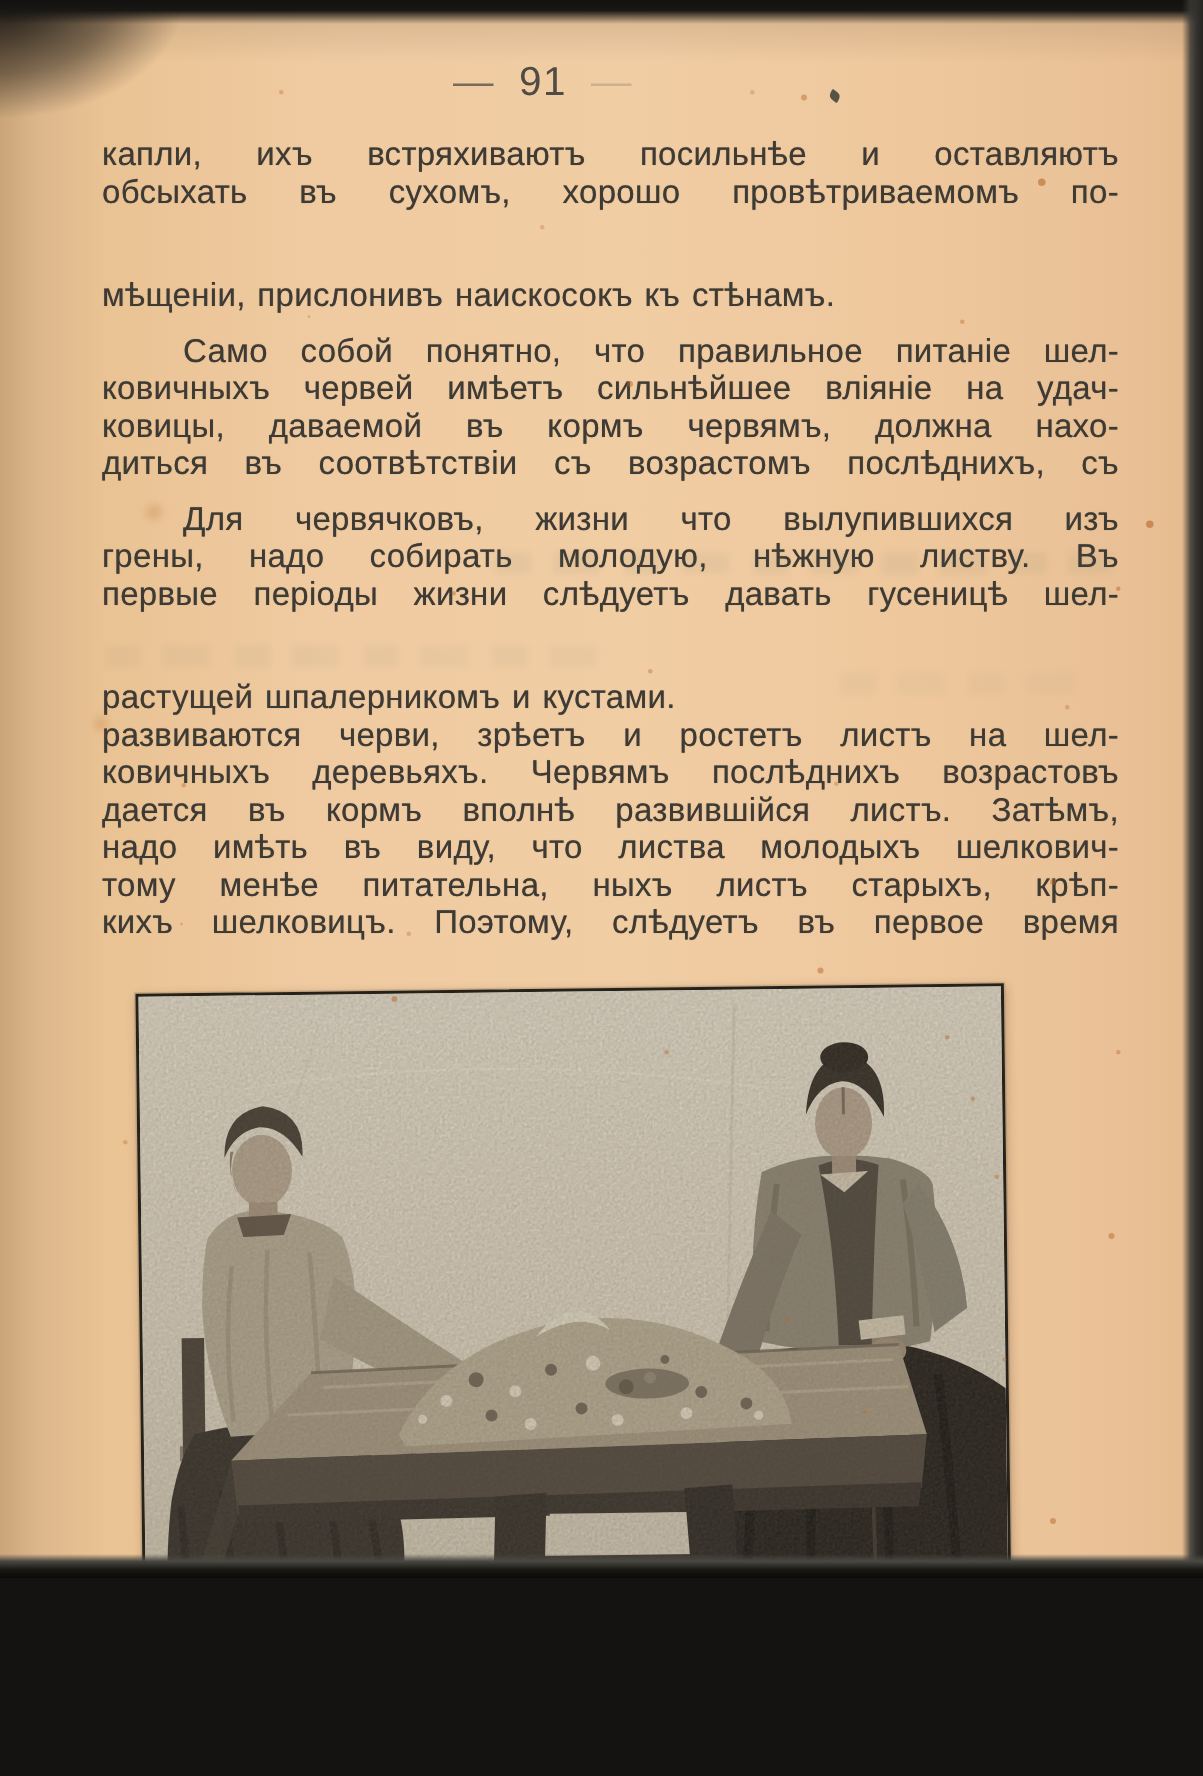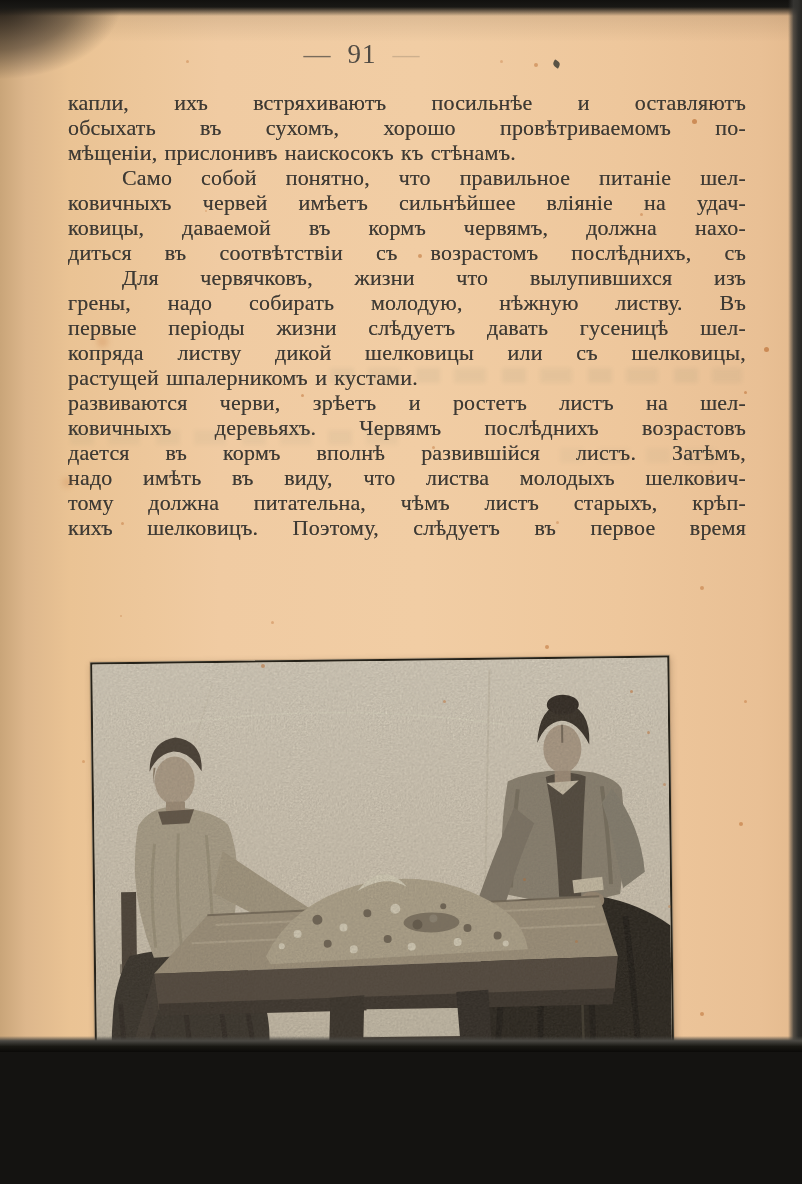--- a/index.html
+++ b/index.html
@@ -1,17 +1,17 @@
 <!DOCTYPE html>
 <html style="--ink: #3e3a34;"><head>
 <meta charset="utf-8">
 <style>
   html,body{margin:0;padding:0;background:#141311;}
   .scan{position:relative;width:802px;height:1052px;overflow:hidden;
-        font-family:Liberation Serif, serif;}
+        font-family:Liberation Sans, sans-serif;}
   .paper{position:absolute;inset:0;
     background:
       linear-gradient(180deg, rgba(60,44,28,.18) 0, rgba(60,44,28,0) 42px),
       linear-gradient(180deg, rgba(0,0,0,0) 1100px, rgba(70,50,30,.16) 1184px),
       linear-gradient(90deg, #c9a579 0, #ddb78c 26px, #eac394 70px, #f0cba2 220px,
                       #f1cda4 420px, #eec79c 620px, #e9c095 760px, #e4ba8e 802px);}
   .corner-tl{position:absolute;left:0;top:0;width:170px;height:110px;pointer-events:none;
     background:radial-gradient(ellipse 170px 110px at 0 0, rgba(16,14,12,.92), rgba(16,14,12,.45) 45%, rgba(16,14,12,0) 72%);}
   .strip-top{position:absolute;top:0;left:0;right:0;height:16px;
     background:linear-gradient(180deg,#12110f 0,#191815 7px, rgba(25,24,21,0) 16px);}
@@ -25,22 +25,22 @@
   .page-head .dash{opacity:.75;margin-right:16px;}
   .page-head .dash.ghosted{opacity:.22;margin-left:16px;}
   .speck{position:absolute;left:553px;top:61px;width:7px;height:6px;background:#403e35;
     border-radius:1px 3px 1px 3px;transform:rotate(38deg) skewX(12deg);opacity:.85;}
 
   .text-block{position:absolute;left:68px;top:90px;width:678px;
     font-size:22px;line-height:25px;color:var(--ink,#3e3a34);
     letter-spacing:.2px;word-spacing:1.5px;
     text-shadow:0 0 .5px rgba(62,58,52,.65);}
   .line{text-align:justify;text-align-last:justify;text-justify:inter-word;height:25px;}
-  .line.end{text-align-last:left;}
-  .line.indent{text-indent:54px;}
+  .line.end{text-align-last:left;margin-top:44px;}
+  .line.indent{text-indent:54px;margin-top:12px;}
 
   .photo{position:absolute;left:93px;top:659px;width:575px;height:448px;
     border:2px solid #262219;background:#d9d0bd;transform:rotate(-.7deg);
     box-shadow:0 0 0 1px rgba(100,78,52,.18), 1px 2px 7px rgba(60,40,20,.28);}
   .photo svg{display:block;}
 
   .fig-cap{position:absolute;left:0;width:784px;text-align:center;color:#5c5344;}
   .fig-cap.l1{top:1116px;font-size:15px;letter-spacing:2.5px;opacity:.95;}
   .fig-cap.l2{top:1148px;font-size:13px;letter-spacing:2px;opacity:.92;text-align:center;}
 
@@ -69,29 +69,28 @@
       <div>
         <div class="line indent">Само собой понятно, что правильное питаніе шел-</div>
         <div class="line">ковичныхъ червей имѣетъ сильнѣйшее вліяніе на удач-</div>
         <div class="line">ковицы, даваемой въ кормъ червямъ, должна нахо-</div>
         <div class="line">диться въ соотвѣтствіи съ возрастомъ послѣднихъ, съ</div>
       </div>
       <div>
         <div class="line indent">Для червячковъ, жизни что вылупившихся изъ</div>
         <div class="line">грены, надо собирать молодую, нѣжную листву. Въ</div>
         <div class="line">первые періоды жизни слѣдуетъ давать гусеницѣ шел-</div>
-        <div class="line">копряда листву дикой шелковицы или съ шелковицы,</div>
         <div class="line end">растущей шпалерникомъ и кустами.</div>
       </div>
       <div>
         <div class="line">развиваются черви, зрѣетъ и ростетъ листъ на шел-</div>
         <div class="line">ковичныхъ деревьяхъ. Червямъ послѣднихъ возрастовъ</div>
         <div class="line">дается въ кормъ вполнѣ развившійся листъ. Затѣмъ,</div>
         <div class="line">надо имѣть въ виду, что листва молодыхъ шелкович-</div>
-        <div class="line">тому должна питательна, чѣмъ листъ старыхъ, крѣп-</div>
+        <div class="line">тому менѣе питательна, ныхъ листъ старыхъ, крѣп-</div>
         <div class="line">кихъ шелковицъ. Поэтому, слѣдуетъ въ первое время</div>
       </div>
     </div>
 
   <div class="photo">
     <svg viewBox="0 0 575 448" width="575" height="448" xmlns="http://www.w3.org/2000/svg">
       <defs>
         <linearGradient id="bgv" x1="0" y1="0" x2="0" y2="1">
           <stop offset="0" stop-color="#e0d8c6"></stop>
             <stop offset=".55" stop-color="#d7cdb9"></stop>

